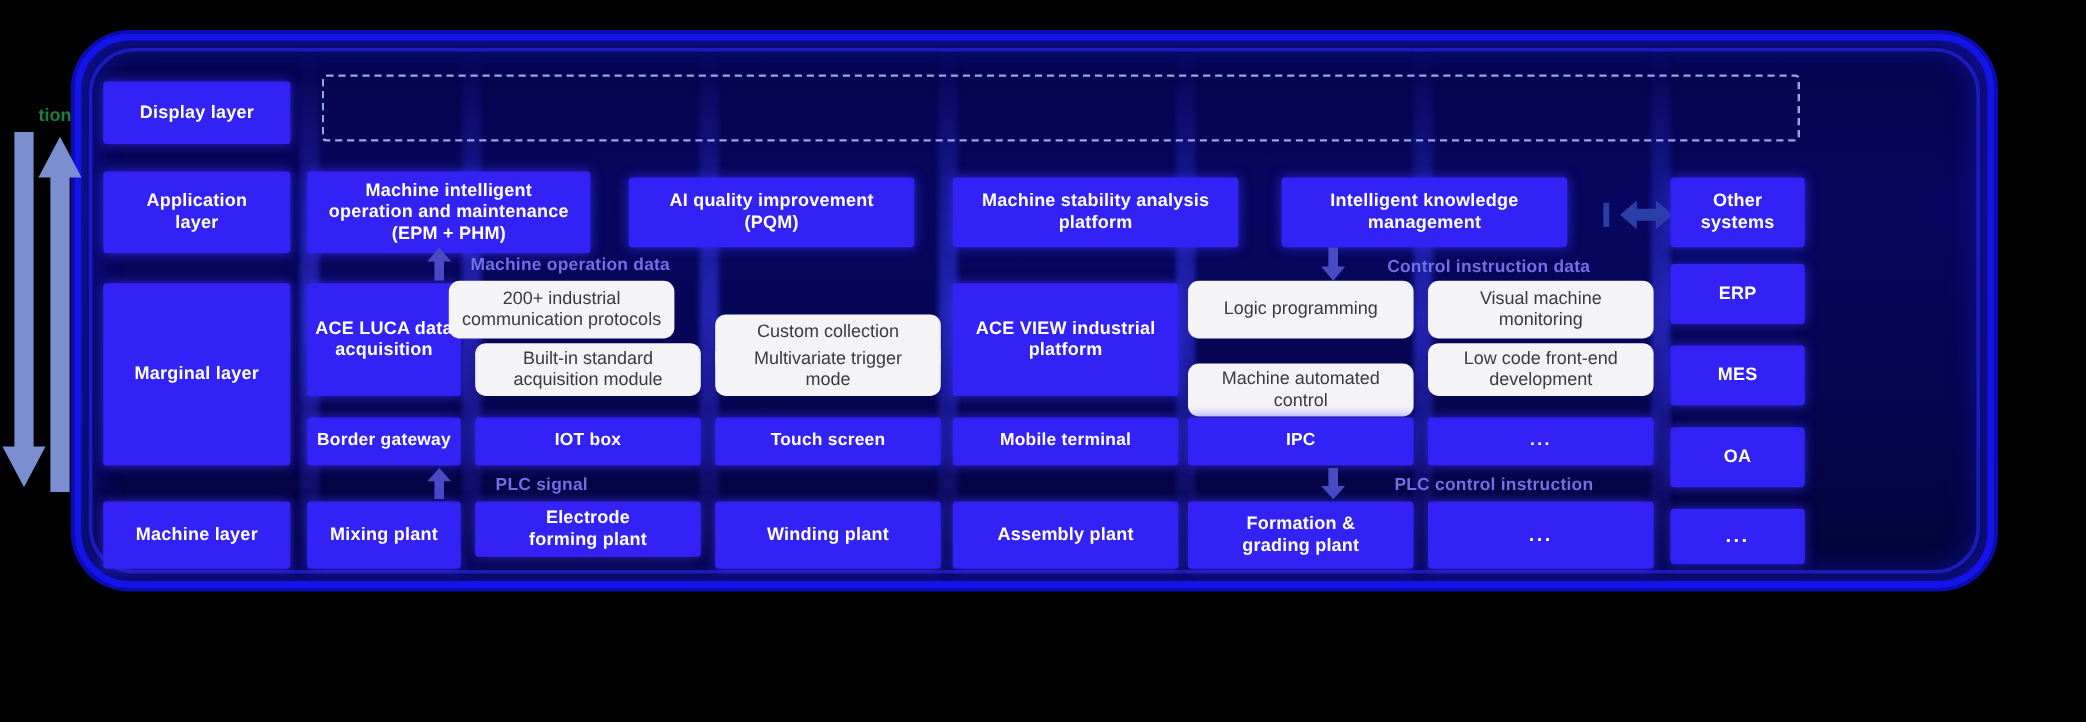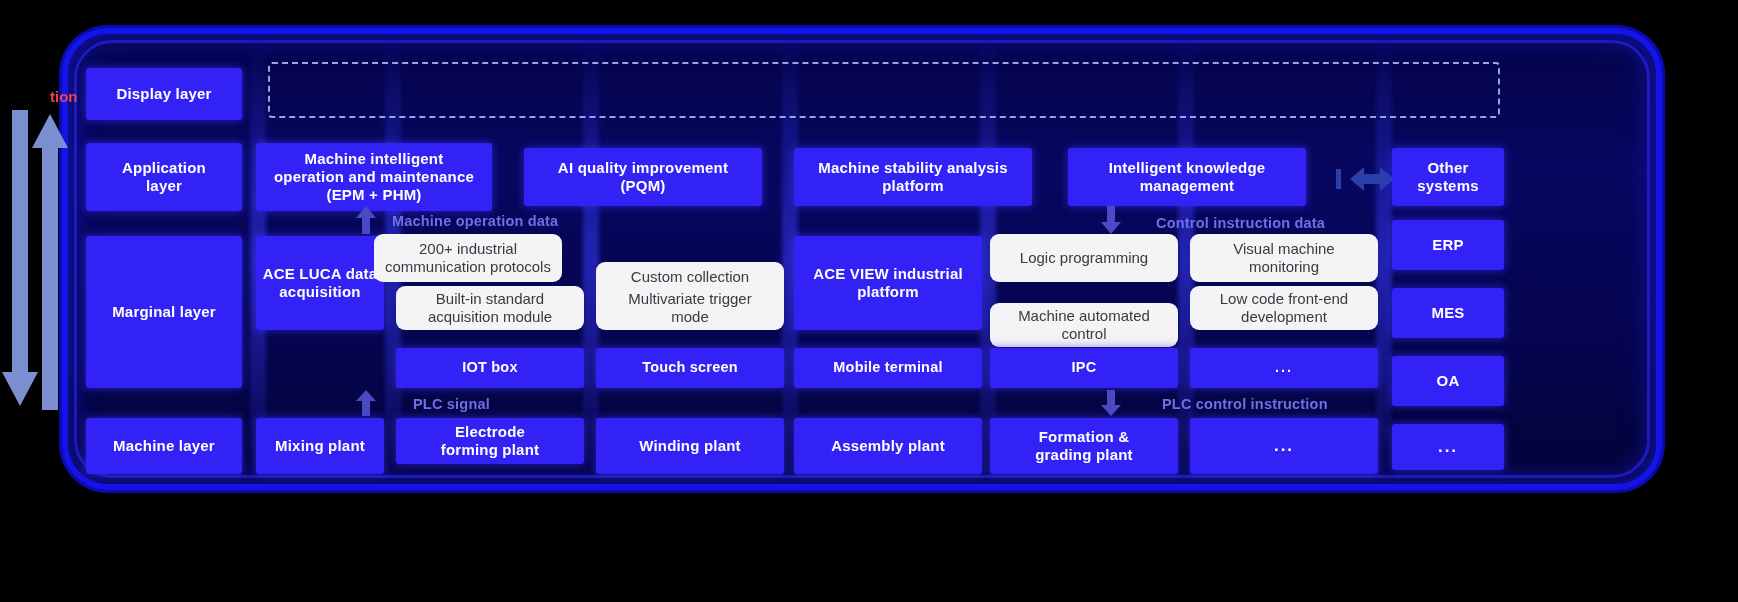--- a/index.html
+++ b/index.html
@@ -99,21 +99,21 @@
   <div class="colglow" style="left:250px;"></div>
   <div class="colglow" style="left:385px;"></div>
   <div class="colglow" style="left:583px;"></div>
   <div class="colglow" style="left:782px;"></div>
   <div class="colglow" style="left:980px;"></div>
   <div class="colglow" style="left:1178px;"></div>
   <div class="colglow" style="left:1376px;"></div>
 
   <div class="dashed-box"></div>
 
-  <div style="position:absolute;left:50px;top:88px;color:#ef4444;font-size:15px;font-weight:bold;">tion</div>
+  <div style="position:absolute;left:32px;top:88px;color:#15803d;font-size:15px;font-weight:bold;">tion</div>
 
   <div class="side-arrows">
     <svg width="70" height="300" viewBox="0 0 70 300">
 
       <polygon points="12,0 28,0 28,262 38,262 20,296 2,262 12,262" fill="#7b8ed0"></polygon>
 
       <polygon points="42,300 58,300 58,38 68,38 50,4 32,38 42,38" fill="#7b8ed0"></polygon>
     </svg>
   </div>
 
@@ -205,20 +205,21 @@
   </div>
   <div class="node white" style="left:990px; top:286px; width:188px; height:44px; flex-direction:column;margin-top:17px;">
     <span>Machine automated</span>
     <span>control</span>
   </div>
   <div class="node white" style="left:1190px; top:286px; width:188px; height:44px; flex-direction:column;">
     <span>Low code front-end</span>
     <span>development</span>
   </div>
 
+  <div class="node blue small" style="left:256px; top:348px; width:128px; height:40px;">Border gateway</div>
   <div class="node blue small" style="left:396px; top:348px; width:188px; height:40px;">IOT box</div>
   <div class="node blue small" style="left:596px; top:348px; width:188px; height:40px;">Touch screen</div>
   <div class="node blue small" style="left:794px; top:348px; width:188px; height:40px;">Mobile terminal</div>
   <div class="node blue small" style="left:990px; top:348px; width:188px; height:40px;">IPC</div>
   <div class="node blue small dots" style="left:1190px; top:348px; width:188px; height:40px;">...</div>
 
   <div class="flowarrow" style="left:355px; top:390px;">
     <svg width="22" height="26" viewBox="0 0 22 26">
       <polygon points="11,0 21,11 15,11 15,26 7,26 7,11 1,11" fill="#4a4ac4"></polygon>
     </svg>

